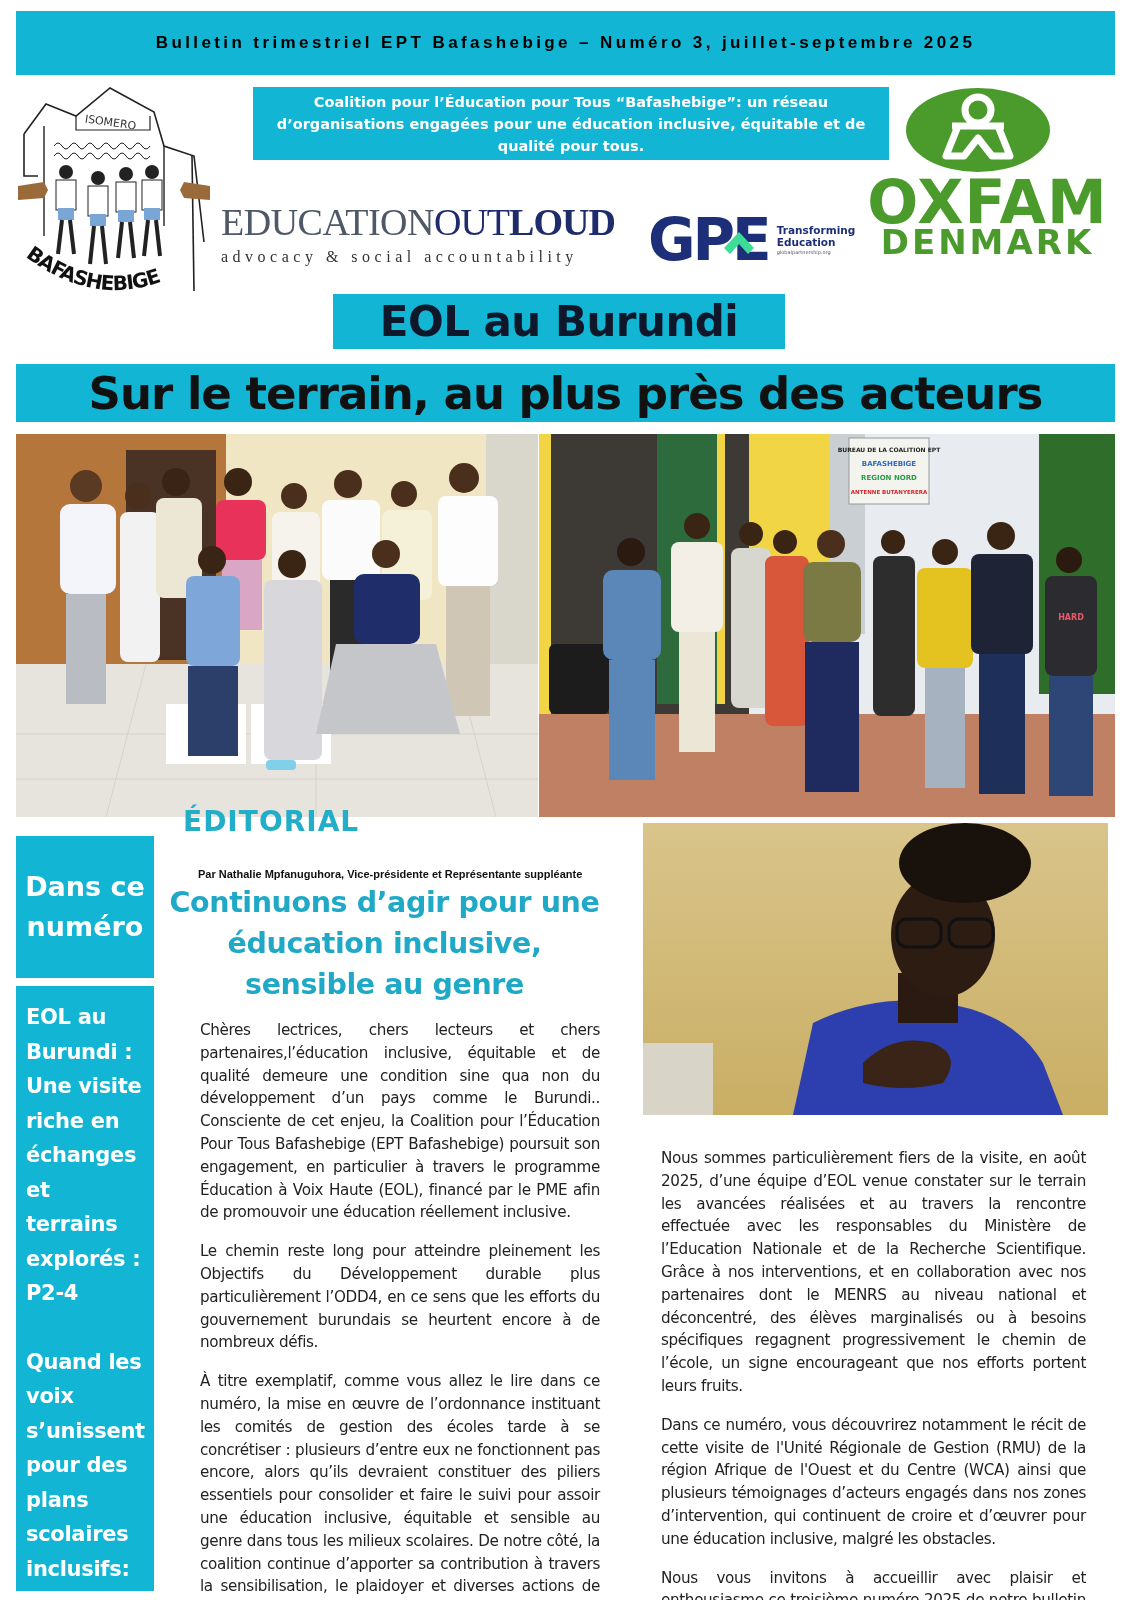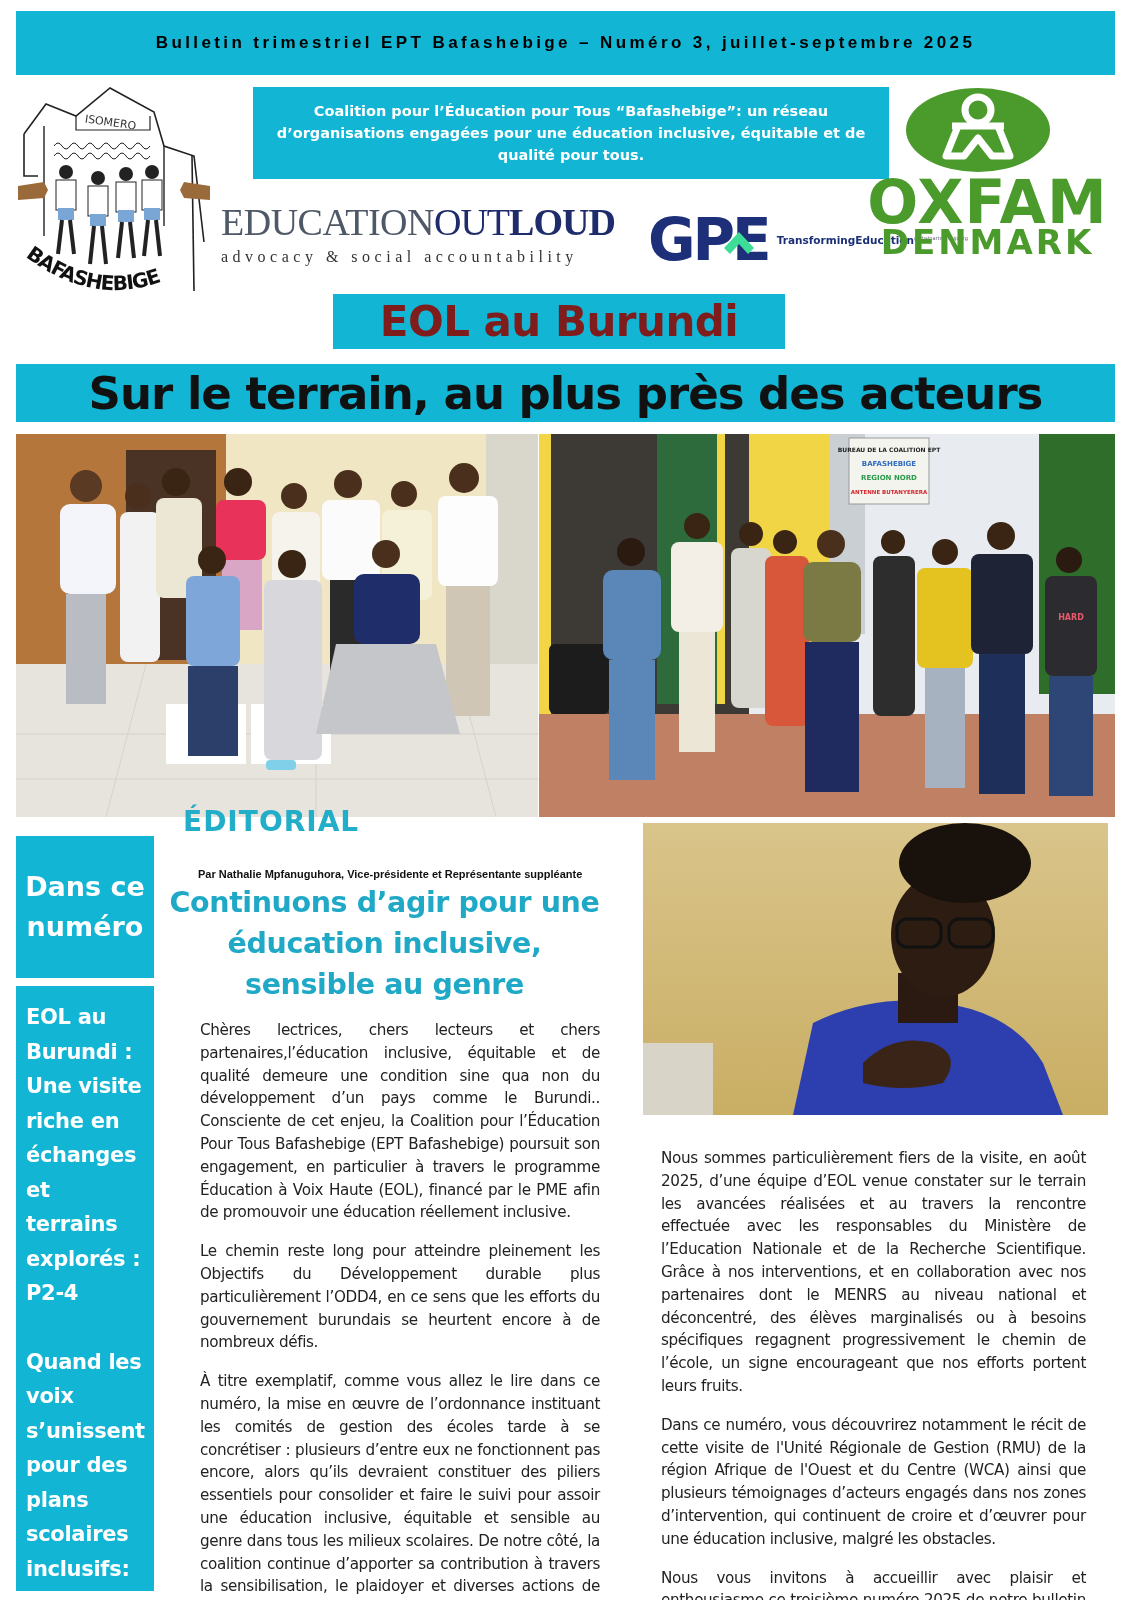--- a/index.html
+++ b/index.html
@@ -17,55 +17,55 @@
     .top-banner span {
       font-family: "Liberation Sans", sans-serif; font-weight: bold;
       font-size: 17px; letter-spacing: 3.4px; color: #000000;
     }
 
     
     .logo-bafa { left: 14px; top: 86px; width: 200px; height: 226px; }
 
     
     .tagline-box {
-      left: 253px; top: 87px; width: 636px; height: 92px;
+      left: 253px; top: 87px; width: 636px; height: 73px;
       background: #12b5d3; color: #fff;
       display: flex; align-items: center; justify-content: center; text-align: center;
       padding: 12px 10px;
     }
     .tagline-box span { font-family: "DejaVu Sans", sans-serif; font-weight: bold; font-size: 14.5px; line-height: 22px; }
 
     
     .eol-logo { left: 221px; top: 200px; width: 392px; height: 80px; }
     .eol-main { font-family: Liberation Serif, serif; font-size: 38px; letter-spacing: -1px; white-space: nowrap; line-height: 44px; }
     .eol-main .thin { color: #4e5866; font-weight: normal; letter-spacing: -0.5px; }
     .eol-main .out { color: #1f2c6b; font-weight: normal; }
     .eol-main .loud { color: #1f2c6b; font-weight: bold; }
     .eol-sub { font-family: "Liberation Serif", serif; font-size: 16px; letter-spacing: 4.5px; color: #333; margin-top: 4px; white-space: nowrap; }
 
     
     .gpe-logo { left: 648px; top: 207px; width: 200px; height: 66px; display: flex; align-items: center; }
     .gpe-letters { font-family: "DejaVu Sans", sans-serif; font-weight: bold; font-size: 58px; color: #1c2f78; letter-spacing: -3px; line-height: 60px; position: relative; }
     .gpe-chev { position: absolute; left: 76px; top: 16px; width: 30px; height: 30px; }
-    .gpe-text { margin-left: 8px; display: flex; flex-direction: row; }
+    .gpe-text { margin-left: 8px; display: flex; flex-direction: column; }
     .gpe-text .t1 { font-size: 10.5px; font-weight: bold; color: #1c2f78; line-height: 12px; }
     .gpe-text .t2 { font-size: 5px; color: #556; line-height: 8px; }
 
     
     .oxfam-logo { left: 860px; top: 86px; width: 260px; height: 180px; }
     .oxfam-word { position: absolute; left: 0; top: 92px; width: 255px; text-align: center; font-family: "DejaVu Sans", sans-serif; font-weight: bold; font-size: 60px; color: #4b9a2c; letter-spacing: 1px; line-height: 48px; }
     .oxfam-country { position: absolute; left: 0; top: 138px; width: 255px; text-align: center; font-family: "DejaVu Sans", sans-serif; font-weight: bold; font-size: 34px; color: #4b9a2c; letter-spacing: 3px; line-height: 36px; }
 
     
     .eol-burundi {
       left: 333px; top: 294px; width: 452px; height: 55px;
       background: #12b5d3;
       display: flex; align-items: center; justify-content: center;
     }
-    .eol-burundi span { font-family: "DejaVu Sans", sans-serif; font-weight: bold; font-size: 42px; color: #7f1d1d; letter-spacing: -0.5px; }
+    .eol-burundi span { font-family: "DejaVu Sans", sans-serif; font-weight: bold; font-size: 42px; color: #0f172a; letter-spacing: -0.5px; }
 
     
     .headline {
       left: 16px; top: 364px; width: 1099px; height: 58px;
       background: #12b5d3;
       display: flex; align-items: center; justify-content: center;
     }
     .headline span { font-family: "DejaVu Sans", sans-serif; font-weight: bold; font-size: 45px; color: #111; letter-spacing: -1px; }
 
     

